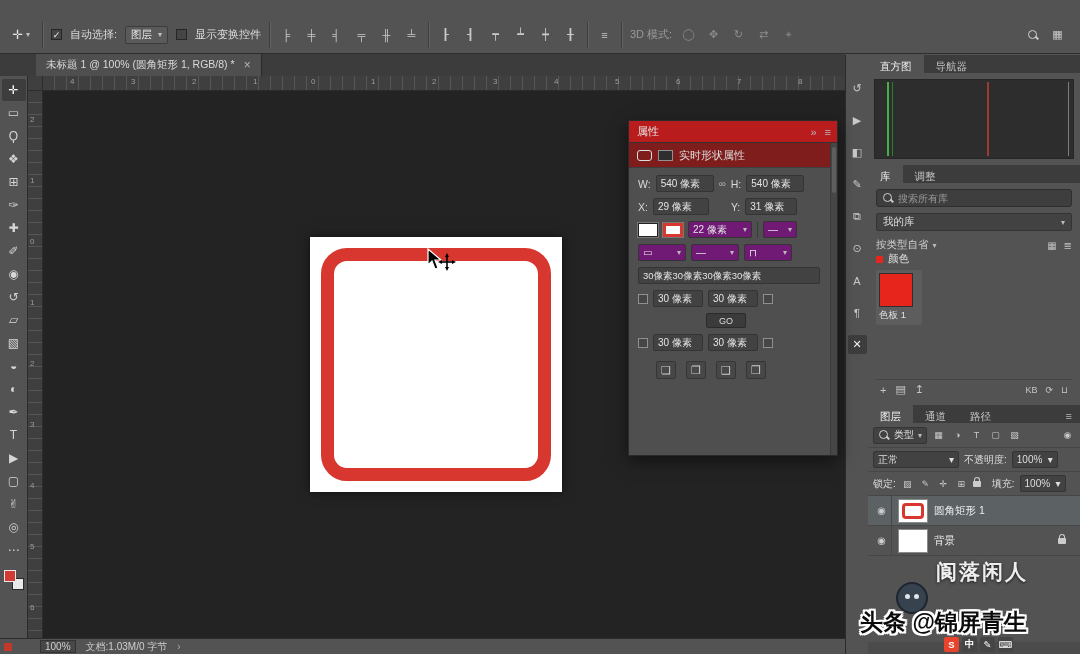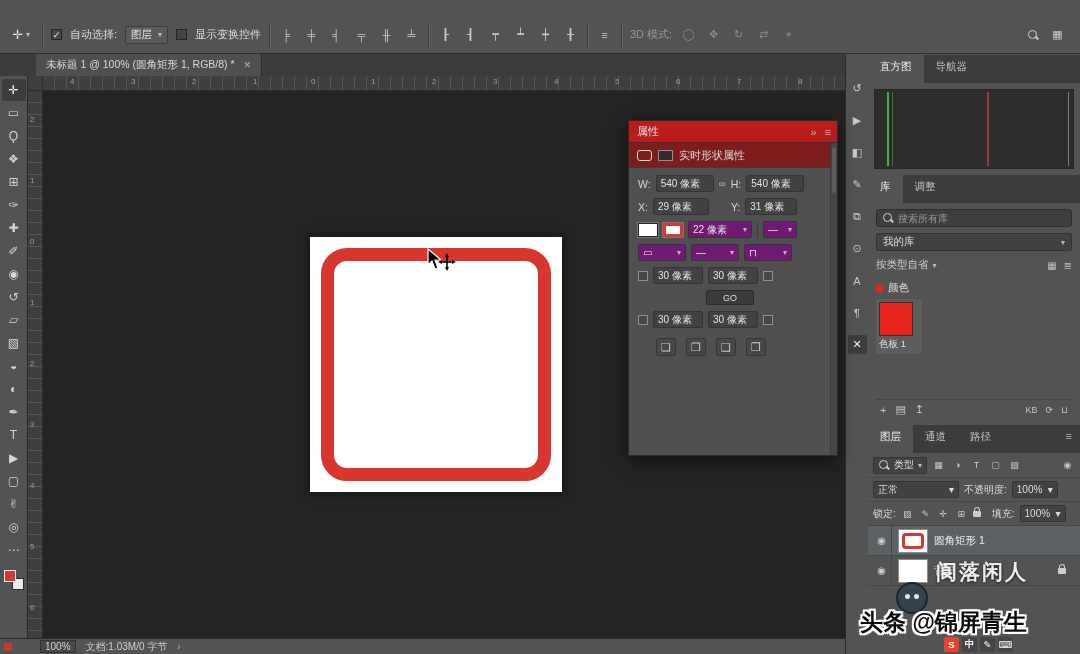--- a/index.html
+++ b/index.html
@@ -85,21 +85,21 @@
   
   .dockstrip { position:absolute; left:845px; top:55px; width:23px; height:599px; background:#535353;
     border-left:1px solid #2b2b2b; display:flex; flex-direction:column; align-items:center;
     padding-top:24px; gap:13px; }
   .dstico { width:19px; height:19px; display:flex; align-items:center; justify-content:center;
     font-size:11px; color:#c9c9c9; border-radius:2px; }
   .dstico.active { background:#3d3d3d; color:#f2f2f2; }
 
   
   .dock { position:absolute; left:868px; top:55px; width:212px; height:599px; background:#4b4b4b; }
-  .d-tabs { height:28px; background:#3c3c3c; display:flex; align-items:stretch; }
+  .d-tabs { height:18px; background:#3c3c3c; display:flex; align-items:stretch; }
   .d-tab { padding:0 12px; line-height:22px; font-size:10.5px; color:#c3c3c3; }
   .d-tab.active { background:#535353; color:#ededed; }
   .d-tabs .pm { margin-left:auto; line-height:22px; padding-right:8px; color:#b5b5b5; font-size:11px; }
   .d-body { background:#535353; position:relative; }
 
   .hist-body { height:92px; padding:6px; }
   .hist-box { position:relative; width:100%; height:80px; background:#2d2d2d; border:1px solid #262626; }
   .hline { position:absolute; top:2px; bottom:2px; }
 
   .lib-body { height:222px; padding:6px 8px; display:flex; flex-direction:column; }
@@ -108,21 +108,21 @@
   .searchbox input { flex:1; background:transparent; border:none; outline:none; font-size:10px;
     color:#dddddd; font-family:inherit; }
   .searchbox input::placeholder { color:#999999; }
   .lib-dd { margin-top:6px; height:18px; background:#424242; border:1px solid #343434; border-radius:2px;
     display:flex; align-items:center; justify-content:space-between; padding:0 6px; font-size:10.5px; color:#dedede; }
   .lib-dd .caret { font-size:8px; color:#bbb; }
   .sortrow { margin-top:7px; display:flex; align-items:center; font-size:10.5px; color:#cfcfcf; }
   .sortrow .caret { font-size:8px; color:#bbb; margin-left:4px; }
   .sortrow .gl { margin-left:auto; color:#c4c4c4; font-size:10px; }
   .sortrow .gl + .gl { margin-left:7px; }
-  .colorhead { margin-top:9px; display:flex; align-items:center; gap:5px; font-size:10.5px; color:#dedede; }
+  .colorhead { display:flex; align-items:center; gap:5px; font-size:10.5px; color:#dedede; }
   .colorbullet { width:7px; height:7px; background:#e8251d; }
   .swatchsel { margin-top:4px; width:46px; padding:3px; background:#5d5d5d; border-radius:2px; }
   .bigswatch { width:34px; height:34px; background:#e8251d; border:1px solid #2f2f2f; }
   .swlabel { margin-top:2px; font-size:9.5px; color:#e0e0e0; }
   .libfooter { margin-top:auto; height:20px; border-top:1px solid #454545; display:flex; align-items:center;
     gap:9px; padding:0 4px; font-size:11px; color:#c6c6c6; }
   .libfooter .right { margin-left:auto; display:flex; align-items:center; gap:8px; font-size:9px; }
 
   .lay-body { height:219px; display:flex; flex-direction:column; font-size:10.5px; color:#dcdcdc; }
   .filterrow { height:25px; display:flex; align-items:center; gap:4px; padding:0 5px;
@@ -168,21 +168,21 @@
   .pfield { background:#424242; border:1px solid #343434; height:17px; line-height:15px;
     padding:0 4px; font-size:10px; color:#e3e3e3; border-radius:2px; }
   .pdd { background:#701a75; border:1px solid #343434; height:17px; border-radius:2px; display:flex;
     align-items:center; justify-content:space-between; padding:0 4px; font-size:10px; color:#e3e3e3; }
   .pdd .caret { font-size:8px; color:#bbb; margin-left:4px; }
   .chain { color:#aaaaaa; font-size:10px; }
   .swfill { width:20px; height:14px; background:#ffffff; border:1px solid #222; box-shadow:0 0 0 1px #777; }
   .swstroke { width:20px; height:14px; background:#ffffff; border:3px solid #d8372f; box-shadow:0 0 0 1px #777; }
   .pvd { width:1px; height:16px; background:#3a3a3a; }
   .cornerbox { width:10px; height:10px; border:1px solid #8f8f8f; background:#464646; }
-  .linkbtn { width:48px; height:15px; background:#3b3b3b; border:1px solid #2b2b2b; color:#dddddd;
+  .linkbtn { width:40px; height:15px; background:#3b3b3b; border:1px solid #2b2b2b; color:#dddddd;
     font-size:9px; display:flex; align-items:center; justify-content:center; border-radius:2px; }
   .opbtn { width:20px; height:18px; background:#474747; border:1px solid #363636; border-radius:2px;
     display:flex; align-items:center; justify-content:center; font-size:11px; color:#cccccc; }
   .p-scroll { position:absolute; right:0; top:22px; bottom:0; width:7px; background:#464646;
     border-left:1px solid #3a3a3a; }
   .p-scroll .thumbbar { position:absolute; left:1px; top:4px; width:4px; height:46px; background:#5e5e5e;
     border-radius:2px; }
 
   
   .wm-badge { position:absolute; left:896px; top:582px; width:32px; height:32px; border-radius:50%;
@@ -520,20 +520,23 @@
         <span class="pdd" style="width:48px">
           <span>—</span>
           <span class="caret">▾</span>
         </span>
         <span class="pdd" style="width:48px">
           <span>⊓</span>
           <span class="caret">▾</span>
         </span>
       </div>
       <div class="prow">
+        <span class="pfield" style="width:182px;font-size:9.5px">30像素30像素30像素30像素</span>
+      </div>
+      <div class="prow">
         <span class="cornerbox"></span>
         <span class="pfield" style="width:50px">30 像素</span>
         <span class="pfield" style="width:50px">30 像素</span>
         <span class="cornerbox"></span>
       </div>
       <div class="prow" style="justify-content:flex-start;padding-left:68px">
         <span class="linkbtn">GO</span>
       </div>
       <div class="prow">
         <span class="cornerbox"></span>

